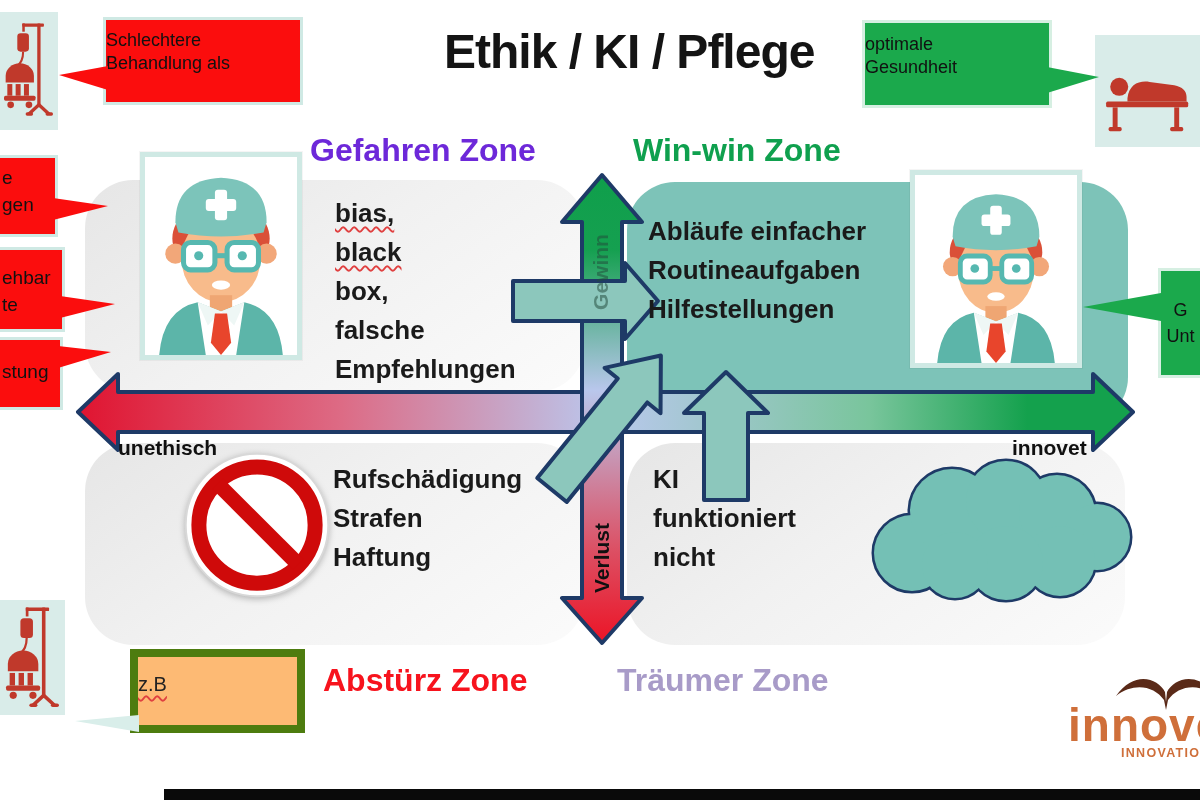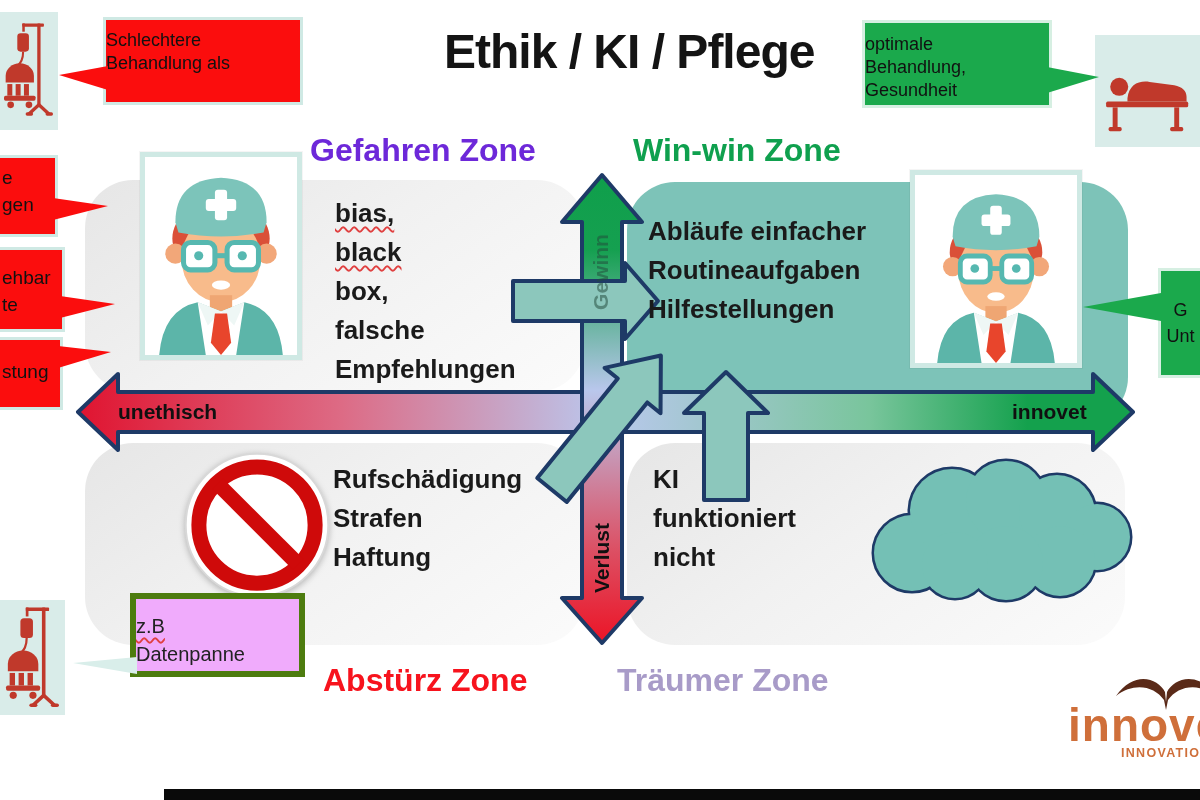--- a/index.html
+++ b/index.html
@@ -30,21 +30,21 @@
   .qtext{position:absolute;font-weight:700;font-size:26px;line-height:39px;z-index:3;white-space:nowrap;}
   .qtext span{display:block;}
   #t-gefahren{left:335px;top:194px;}
   #t-winwin{left:648px;top:212px;}
   #t-absturz{left:333px;top:460px;}
   #t-traumer{left:653px;top:460px;}
   .wavy{display:inline !important;text-decoration:underline;text-decoration-style:wavy;
         text-decoration-color:#e04040;text-decoration-thickness:1.5px;text-underline-offset:4px;}
 
   
-  .axlabel{position:absolute;font-weight:700;font-size:21px;color:#101010;z-index:3;white-space:nowrap;}
+  .axlabel{position:absolute;font-weight:700;font-size:21px;color:#101010;z-index:3;white-space:nowrap;margin-top:36px;}
   #lbl-unethisch{left:118px;top:400px;}
   #lbl-ethisch{left:1012px;top:400px;}
   .vlabel{position:absolute;width:120px;text-align:center;font-weight:700;font-size:21px;
           transform:rotate(-90deg);z-index:3;}
   #lbl-gewinn{left:541px;top:260px;color:rgba(35,75,60,0.52);}
   #lbl-verlust{left:542px;top:546px;color:#101010;}
 
   
   .card{position:absolute;background:#fff;border:5px solid #cfe9e4;box-sizing:border-box;z-index:3;
         box-shadow:0 0 0 1px rgba(0,0,0,0.04);}
@@ -84,22 +84,22 @@
   #b-left3{top:337px;width:63px;height:73px;padding-top:18px;}
   #b-left3::after{content:"";position:absolute;right:-51px;top:6px;
     border-top:6px solid transparent;border-bottom:16px solid transparent;border-left:53px solid #fb0d0d;}
 
   #b-right{left:1158px;top:268px;width:42px;height:110px;background:#1ba94c;
            border:3px solid #d6efe2;border-right:none;font-size:18px;line-height:26px;
            padding-top:26px;text-align:center;z-index:3;}
   #b-right::before{content:"";position:absolute;left:-78px;top:22px;
     border-top:14px solid transparent;border-bottom:14px solid transparent;border-right:78px solid #1ba94c;}
 
-  #b-datenpanne{left:130px;top:593px;width:175px;height:84px;background:#f0abfc;
-                border:6px solid #4d7c0f;color:#222;font-size:20px;line-height:28px;
+  #b-datenpanne{left:130px;top:649px;width:175px;height:84px;background:#fdba74;
+                border:8px solid #4d7c0f;color:#222;font-size:20px;line-height:28px;
                 padding-top:13px;font-weight:400;}
   #b-datenpanne::after{content:"";position:absolute;left:-63px;top:58px;
     border-top:6px solid transparent;border-bottom:11px solid transparent;border-right:64px solid #d9eeea;}
 
   
   #prohibition{left:146px;top:450px;width:150px;height:150px;z-index:3;
                filter:drop-shadow(0 2px 3px rgba(0,0,0,0.25));}
   #cloud{left:818px;top:455px;width:292px;height:152px;z-index:3;}
   #logo-bird{left:1078px;top:668px;width:104px;height:48px;z-index:4;}
   #logo-word{left:1032px;top:698px;font-size:46px;font-weight:700;color:#cf6f3a;
@@ -327,30 +327,28 @@
       </g>
     </svg>
   </div>
 
   <div class="bubble" id="b-schlechtere">
     <span>Schlechtere</span>
     <span>Behandlung als</span>
   </div>
   <div class="bubble" id="b-optimale">
     <span>optimale</span>
-    <span>Behandlung,</span>
     <span>Gesundheit</span>
   </div>
   <div class="bubble" id="b-right">
     <span>G</span>
     <span>Unt</span>
   </div>
   <div class="bubble" id="b-datenpanne">
     <span class="wavy" style="display:block;">z.B</span>
-    <span>Datenpanne</span>
   </div>
 
   <div class="abs" id="logo-bird">
     <svg viewBox="0 0 104 48" width="104" height="48" aria-hidden="true">
       <path d="M2,28 C20,2 44,10 51,24 L52,34 L53,24 C60,10 84,2 102,28 C84,14 64,18 54,32 L52,42 L50,32 C40,18 20,14 2,28 Z" fill="#5a2a18"></path>
     </svg>
   </div>
   <div class="abs" id="logo-word">innovet</div>
   <div class="abs" id="logo-tagline">INNOVATION FOR</div>
 

